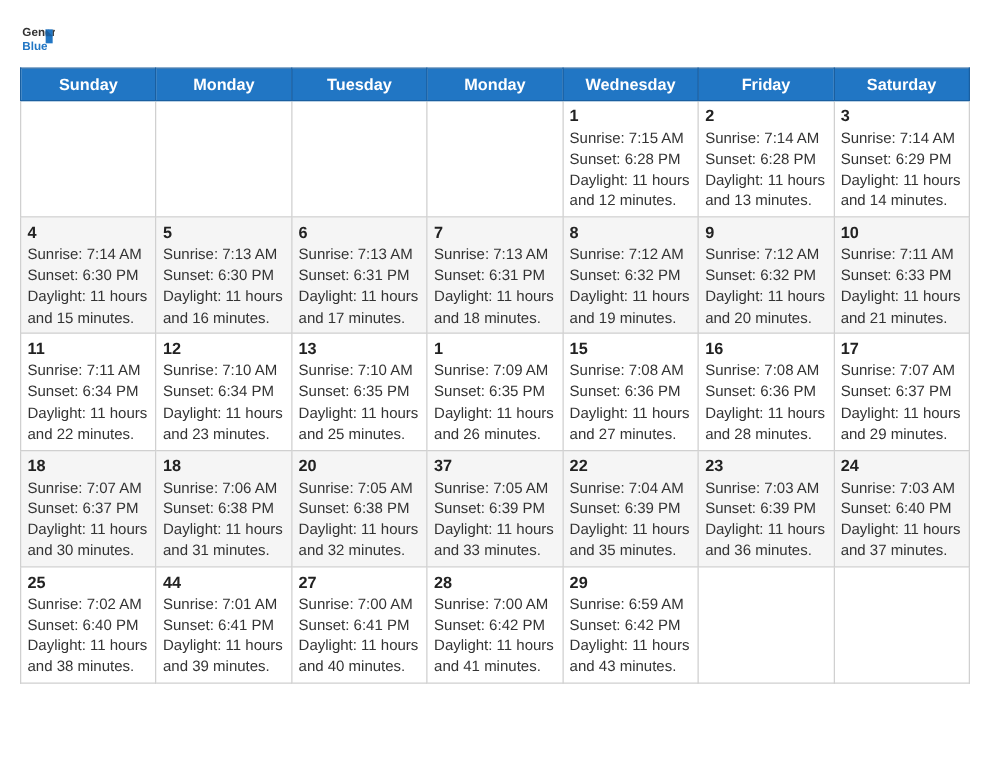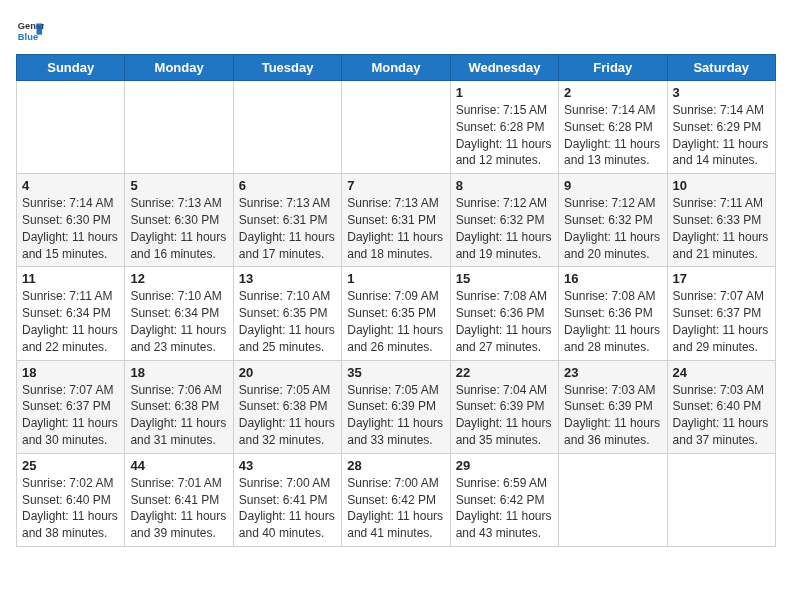--- a/index.html
+++ b/index.html
@@ -193,21 +193,21 @@
         </td>
         <td>
           <span class="day-num">18</span>
           <div class="day-info">Sunrise: 7:06 AM<br>Sunset: 6:38 PM<br>Daylight: 11 hours and 31 minutes.</div>
         </td>
         <td>
           <span class="day-num">20</span>
           <div class="day-info">Sunrise: 7:05 AM<br>Sunset: 6:38 PM<br>Daylight: 11 hours and 32 minutes.</div>
         </td>
         <td>
-          <span class="day-num">35</span>
+          <span class="day-num">37</span>
           <div class="day-info">Sunrise: 7:05 AM<br>Sunset: 6:39 PM<br>Daylight: 11 hours and 33 minutes.</div>
         </td>
         <td>
           <span class="day-num">22</span>
           <div class="day-info">Sunrise: 7:04 AM<br>Sunset: 6:39 PM<br>Daylight: 11 hours and 35 minutes.</div>
         </td>
         <td>
           <span class="day-num">23</span>
           <div class="day-info">Sunrise: 7:03 AM<br>Sunset: 6:39 PM<br>Daylight: 11 hours and 36 minutes.</div>
         </td>
@@ -219,21 +219,21 @@
       <tr>
         <td>
           <span class="day-num">25</span>
           <div class="day-info">Sunrise: 7:02 AM<br>Sunset: 6:40 PM<br>Daylight: 11 hours and 38 minutes.</div>
         </td>
         <td>
           <span class="day-num">44</span>
           <div class="day-info">Sunrise: 7:01 AM<br>Sunset: 6:41 PM<br>Daylight: 11 hours and 39 minutes.</div>
         </td>
         <td>
-          <span class="day-num">43</span>
+          <span class="day-num">27</span>
           <div class="day-info">Sunrise: 7:00 AM<br>Sunset: 6:41 PM<br>Daylight: 11 hours and 40 minutes.</div>
         </td>
         <td>
           <span class="day-num">28</span>
           <div class="day-info">Sunrise: 7:00 AM<br>Sunset: 6:42 PM<br>Daylight: 11 hours and 41 minutes.</div>
         </td>
         <td>
           <span class="day-num">29</span>
           <div class="day-info">Sunrise: 6:59 AM<br>Sunset: 6:42 PM<br>Daylight: 11 hours and 43 minutes.</div>
         </td>

